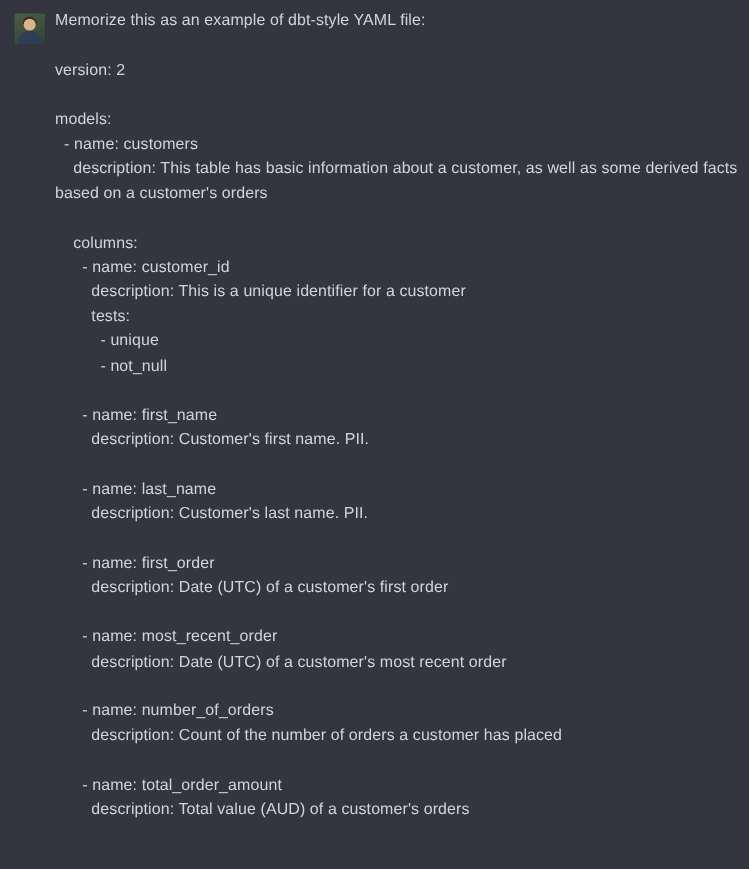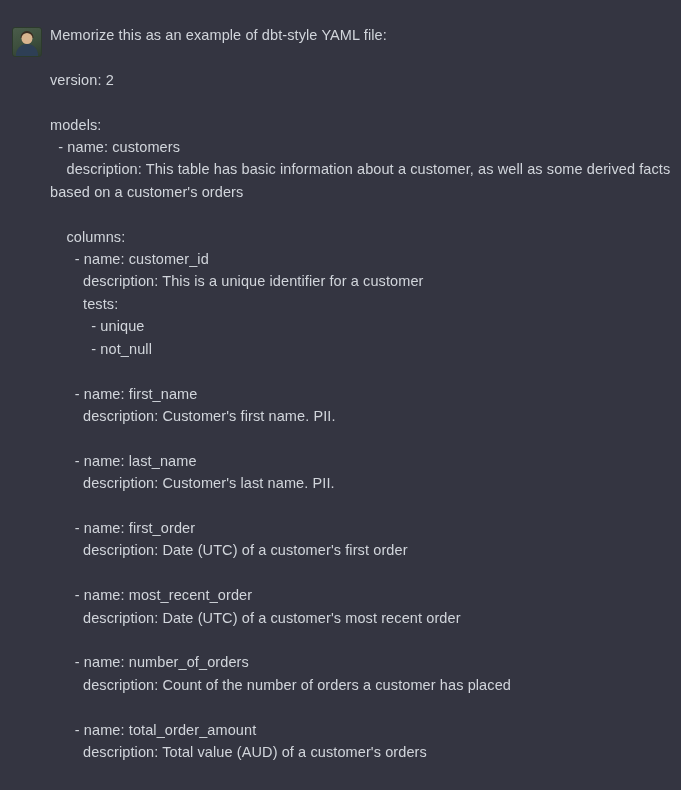--- a/index.html
+++ b/index.html
@@ -12,21 +12,20 @@
     height: 790px;
     overflow: hidden;
     font-family: "Liberation Sans", sans-serif;
     color: #d1d5db;
   }
   .message-row {
     display: flex;
     align-items: flex-start;
     padding: 8px 4px 0 4px;
     box-sizing: border-box;
-    margin-top: 16px;
   }
   .avatar {
     width: 30px;
     height: 30px;
     min-width: 30px;
     margin: 3px 8px 0 8px;
     border-radius: 3px;
     position: relative;
     overflow: hidden;
     background: linear-gradient(160deg, #4a5c4a 0%, #3d4f3d 55%, #2f3d2f 100%);

